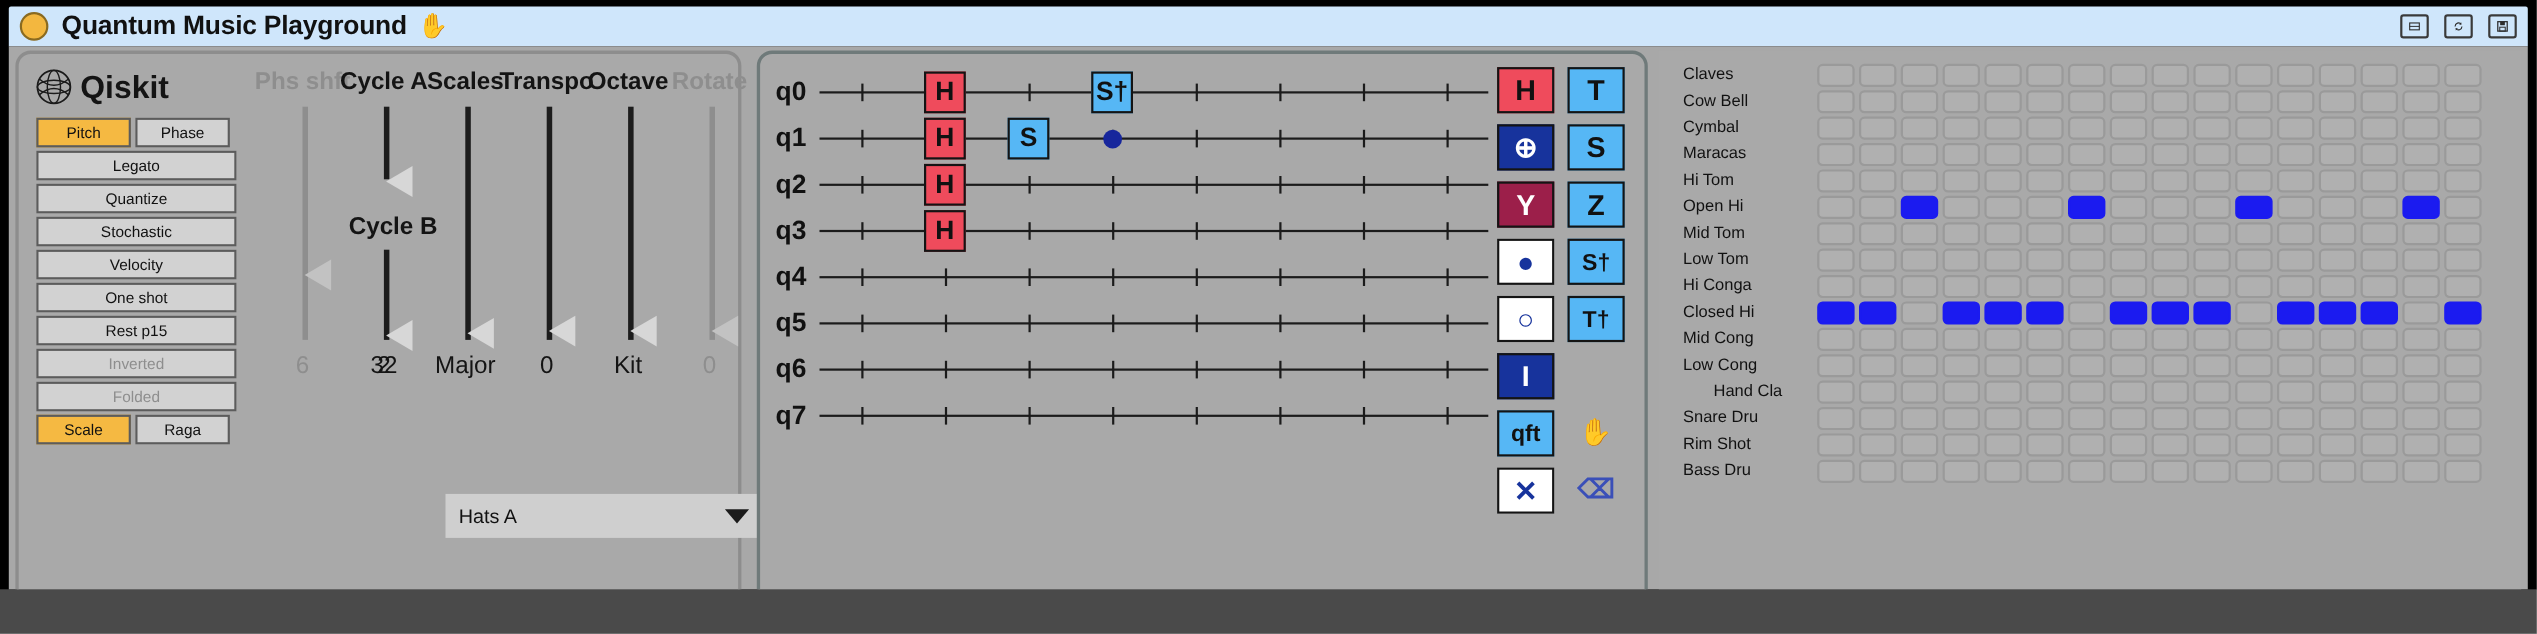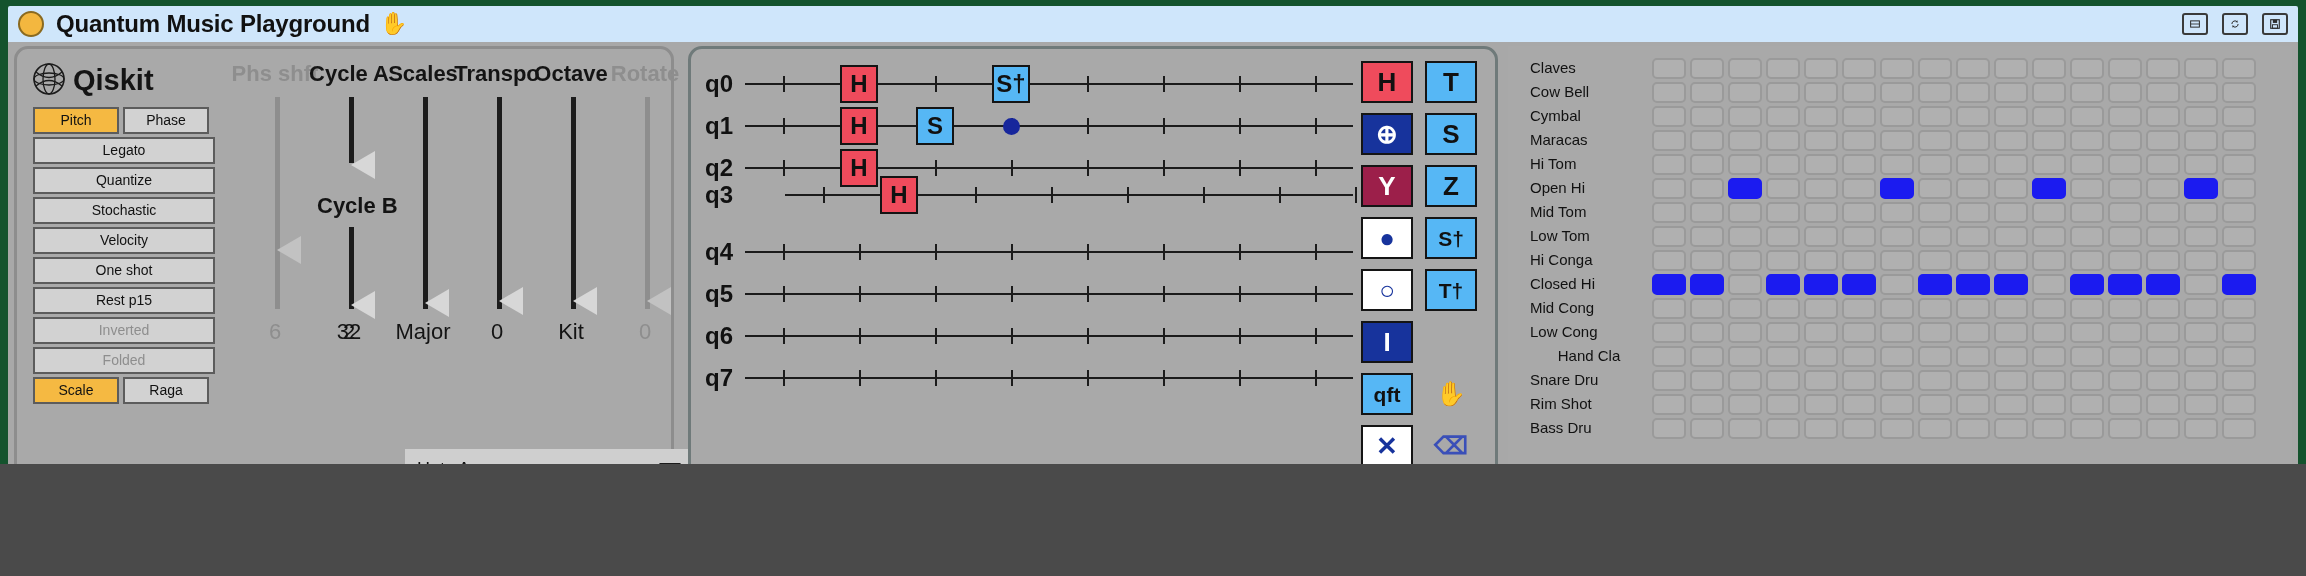--- a/index.html
+++ b/index.html
@@ -3,22 +3,22 @@
 <meta charset="utf-8">
 <style>
   * { box-sizing: border-box; }
   html, body {
     margin: 0; padding: 0;
     background: #4a4a4a;
     font-family: "Liberation Sans", sans-serif;
   }
   #app {
     position: relative;
-    width: 2306px; height: 464px;
-    background: #14532d;
+    width: 2306px; height: 536px;
+    background: #000000;
     overflow: hidden;
   }
 
   
   #titlebar {
     position: absolute; left: 8px; top: 6px;
     width: 2290px; height: 36px;
     background: #cfe6fb;
     display: flex; align-items: center;
     padding: 0 10px;
@@ -447,21 +447,21 @@
               <div class="wire-tick" style="left: 114px;"></div>
               <div class="wire-tick" style="left: 190px;"></div>
               <div class="wire-tick" style="left: 266px;"></div>
               <div class="wire-tick" style="left: 342px;"></div>
               <div class="wire-tick" style="left: 418px;"></div>
               <div class="wire-tick" style="left: 494px;"></div>
               <div class="wire-tick" style="left: 570px;"></div>
               <div class="gate h" style="left: 95px;">H</div>
             </div>
           </div>
-          <div class="qrow" style="top: 125px; gap: 40px;">
+          <div class="qrow" style="top: 140px;">
             <div class="qlabel">q3</div>
             <div class="wire">
               <div class="wire-line"></div>
               <div class="wire-tick" style="left: 38px;"></div>
               <div class="wire-tick" style="left: 114px;"></div>
               <div class="wire-tick" style="left: 190px;"></div>
               <div class="wire-tick" style="left: 266px;"></div>
               <div class="wire-tick" style="left: 342px;"></div>
               <div class="wire-tick" style="left: 418px;"></div>
               <div class="wire-tick" style="left: 494px;"></div>

